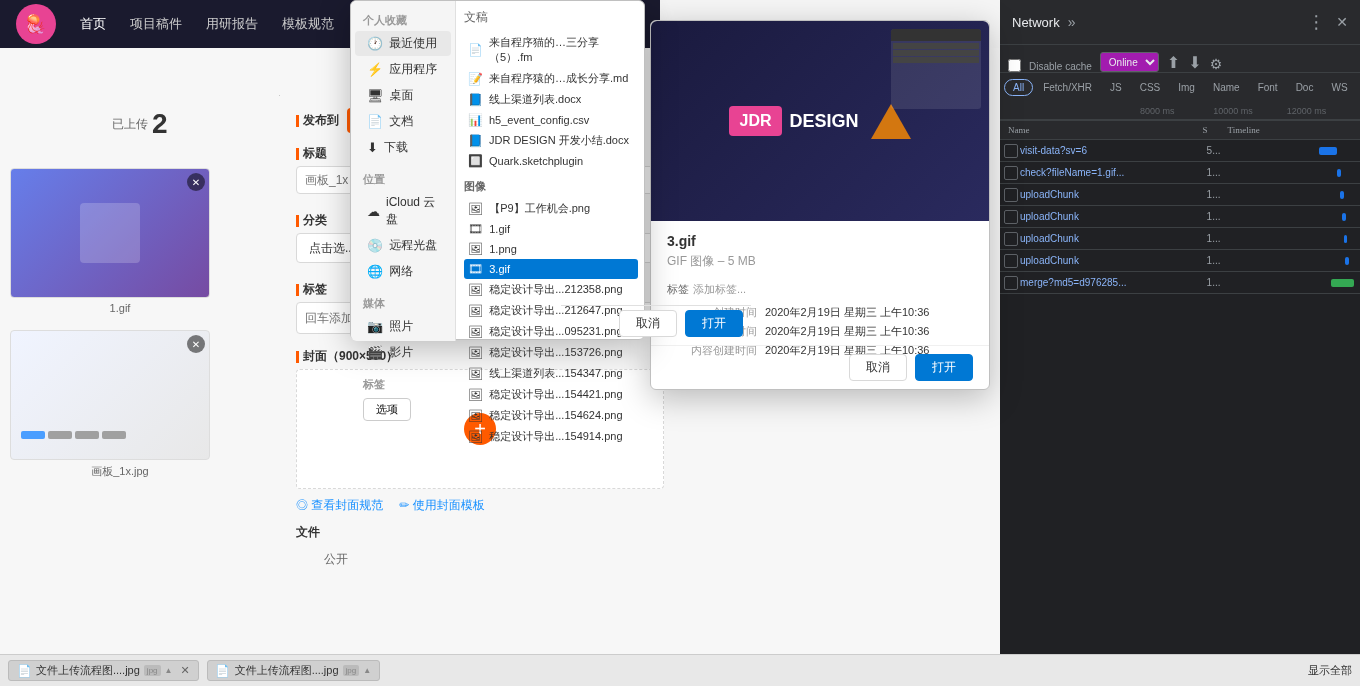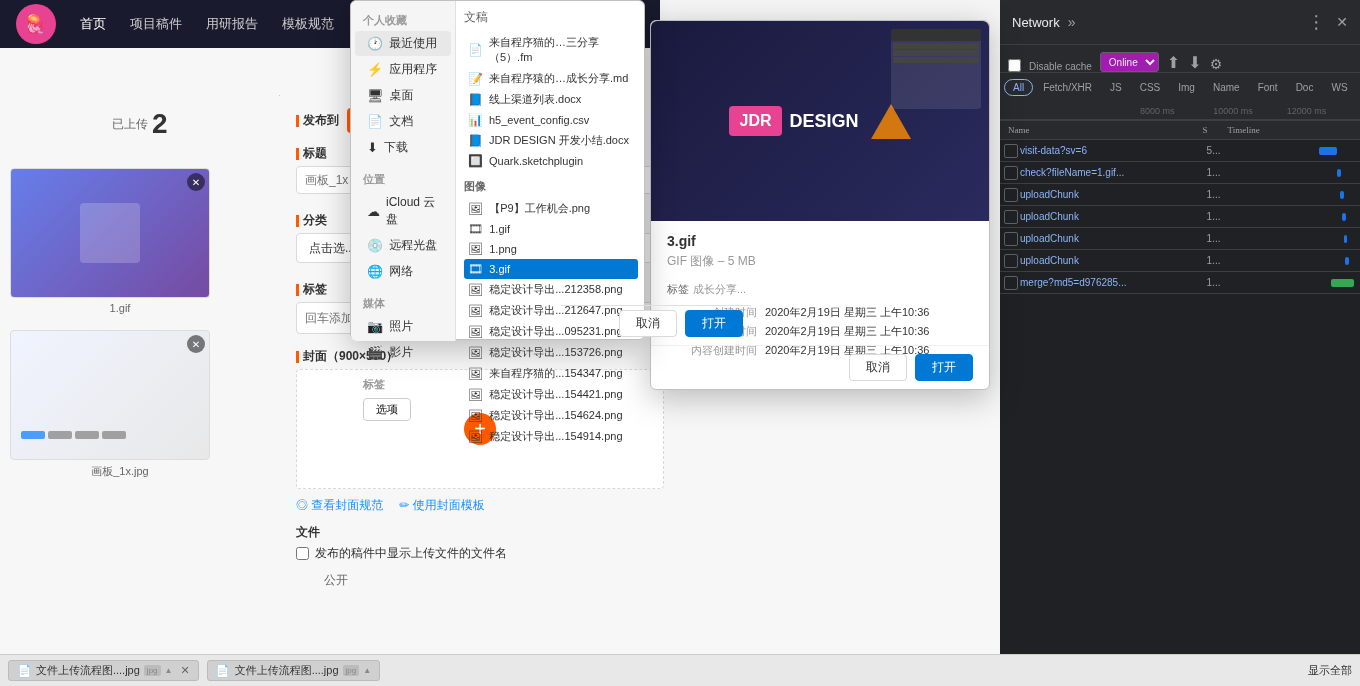--- a/index.html
+++ b/index.html
@@ -318,24 +318,20 @@
           <span>✏</span>
           <span>使用封面模板</span>
         </span>
       </div>
     </div>
 
     <div style="margin-bottom:10px;">
       <div style="display:flex;align-items:center;gap:4px;margin-bottom:4px;">
         <span style="font-size:12px;color:#333;font-weight:600;">文件</span>
       </div>
-      <div class="checkbox-row">
-        <input type="checkbox" style="">
-        <span>发布的稿件中显示上传文件的文件名</span>
-      </div>
     </div>
 
     <div style="margin-top:8px;">
       <span style="font-size:12px;color:#666;margin-left:28px;">公开</span>
     </div>
   </div>
 </div>
 
 <div class="file-dialog">
 
@@ -450,21 +446,21 @@
       <div class="dialog-file-item">
         <span class="dialog-file-icon">🖼</span>
         <span>稳定设计导出...095231.png</span>
       </div>
       <div class="dialog-file-item">
         <span class="dialog-file-icon">🖼</span>
         <span>稳定设计导出...153726.png</span>
       </div>
       <div class="dialog-file-item">
         <span class="dialog-file-icon">🖼</span>
-        <span>来自程序猫的...154347.png</span>
+        <span>线上渠道列表...154347.png</span>
       </div>
       <div class="dialog-file-item">
         <span class="dialog-file-icon">🖼</span>
         <span>稳定设计导出...154421.png</span>
       </div>
       <div class="dialog-file-item">
         <span class="dialog-file-icon">🖼</span>
         <span>稳定设计导出...154624.png</span>
       </div>
       <div class="dialog-file-item">
@@ -503,21 +499,21 @@
       <div style="background:#444;height:6px;margin-bottom:1px;margin:0 2px 1px;"></div>
     </div>
   </div>
 
   <div class="preview-info">
     <div class="preview-title">3.gif</div>
     <div class="preview-subtitle">GIF 图像 – 5 MB</div>
 
     <div style="display:flex;align-items:center;gap:4px;margin-bottom:8px;">
       <span style="font-size:11px;color:#666;">标签</span>
-      <span style="font-size:11px;color:#999;">成长分享...</span>
+      <span style="font-size:11px;color:#999;">添加标签...</span>
     </div>
 
     <div class="preview-meta">
       <div class="preview-meta-row">
         <span class="meta-label">创建时间</span>
         <span class="meta-value">2020年2月19日 星期三 上午10:36</span>
       </div>
       <div class="preview-meta-row">
         <span class="meta-label">修改时间</span>
         <span class="meta-value">2020年2月19日 星期三 上午10:36</span>

